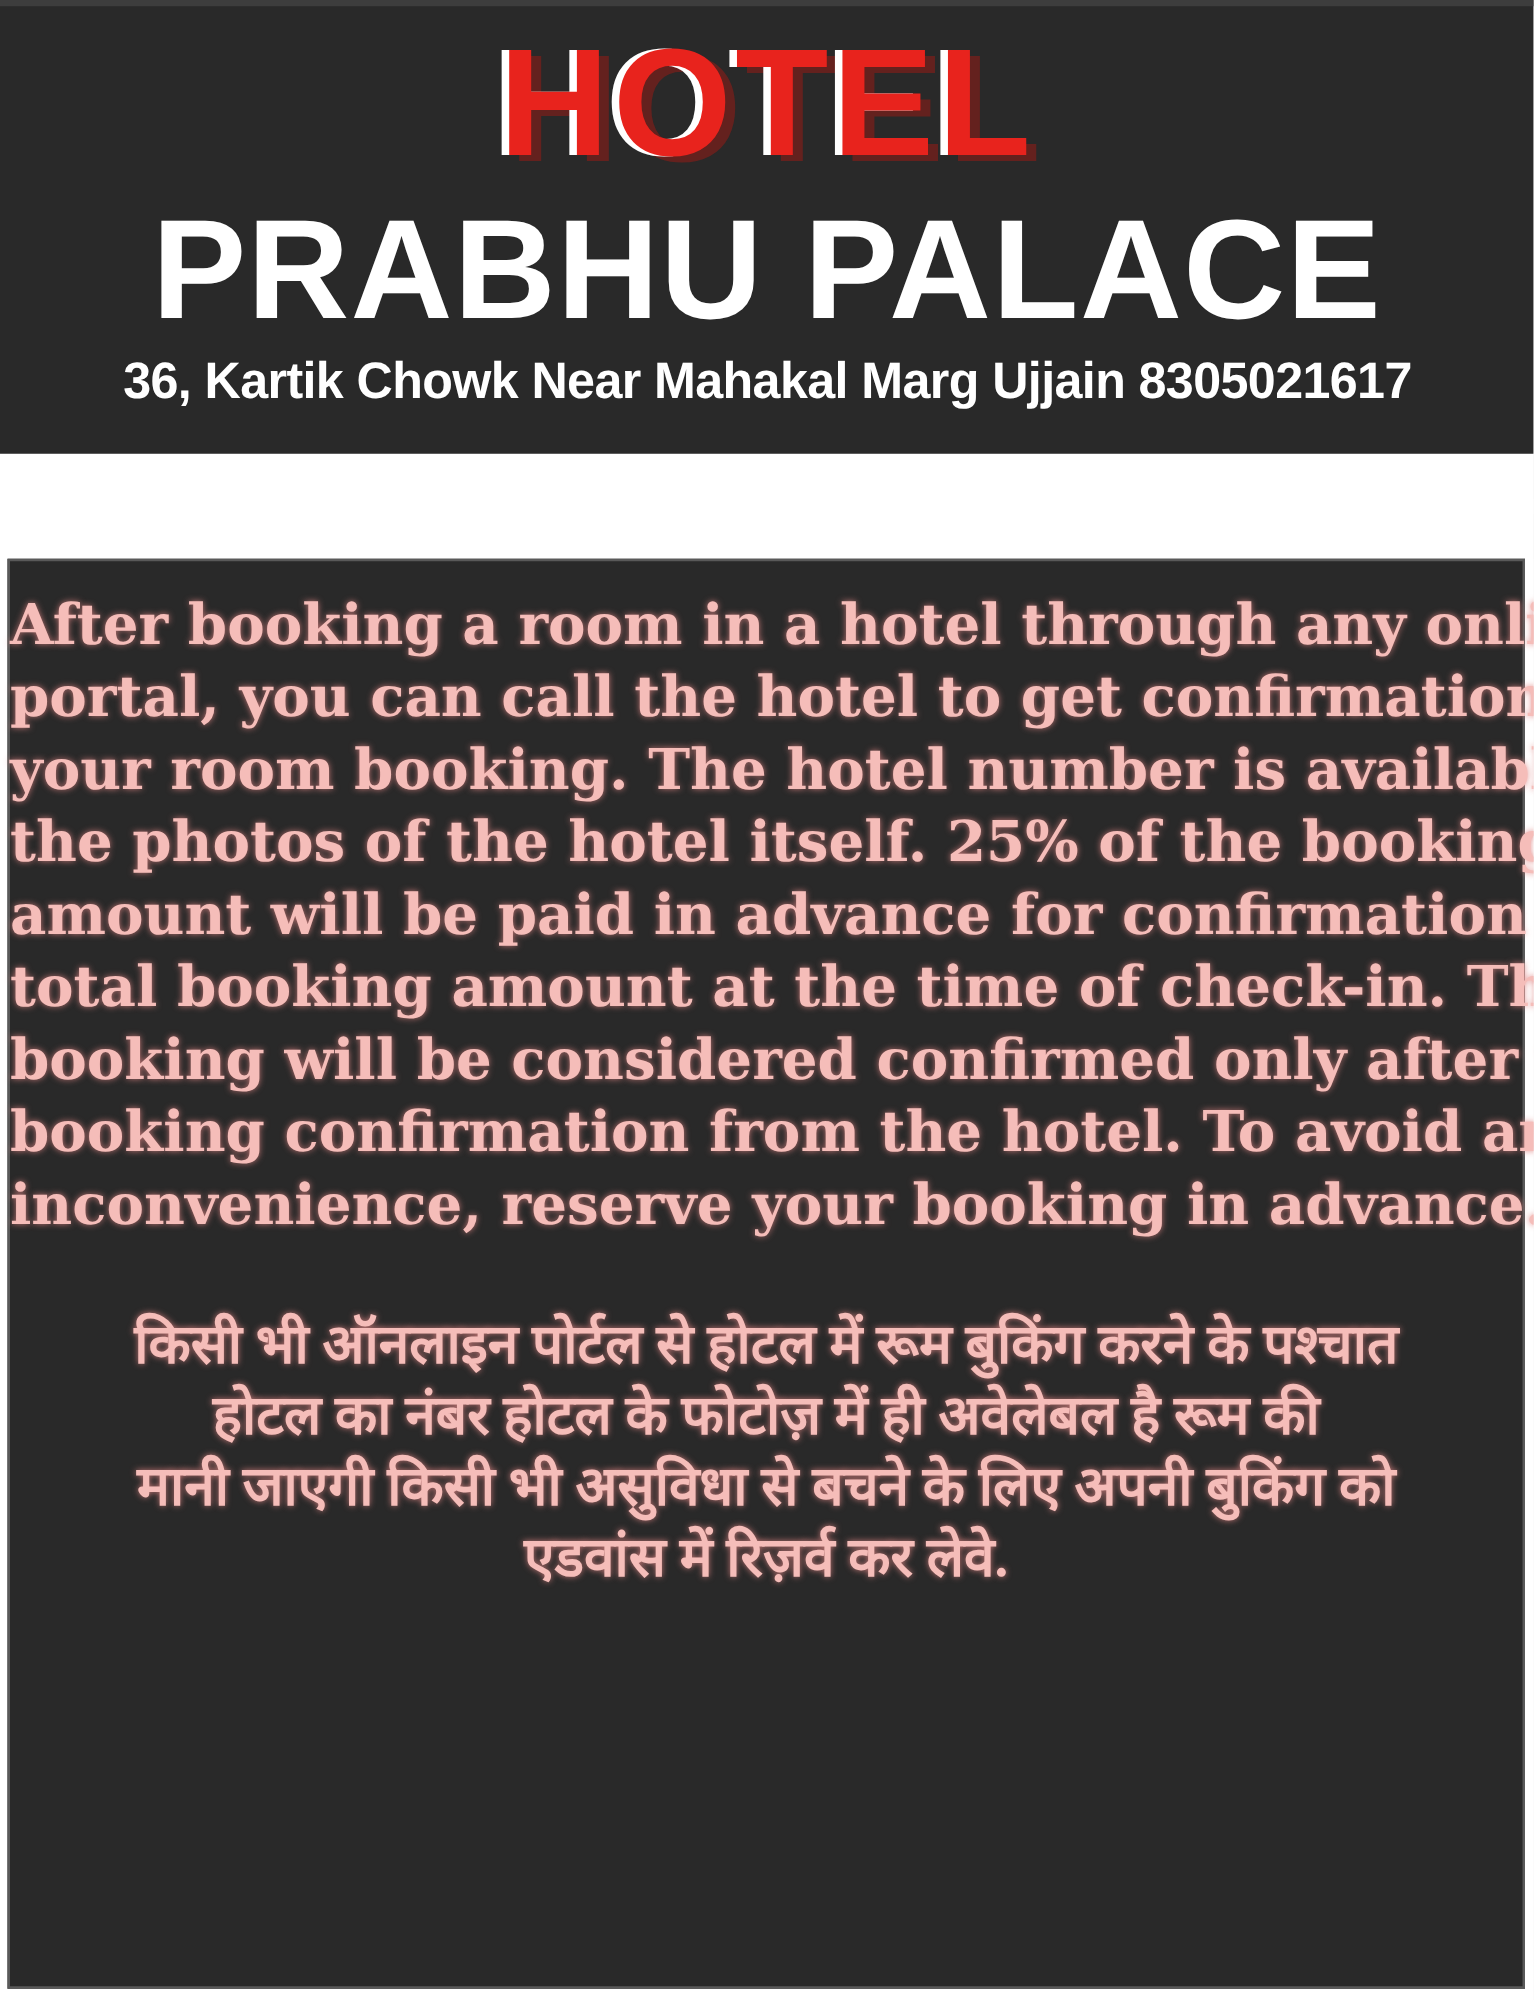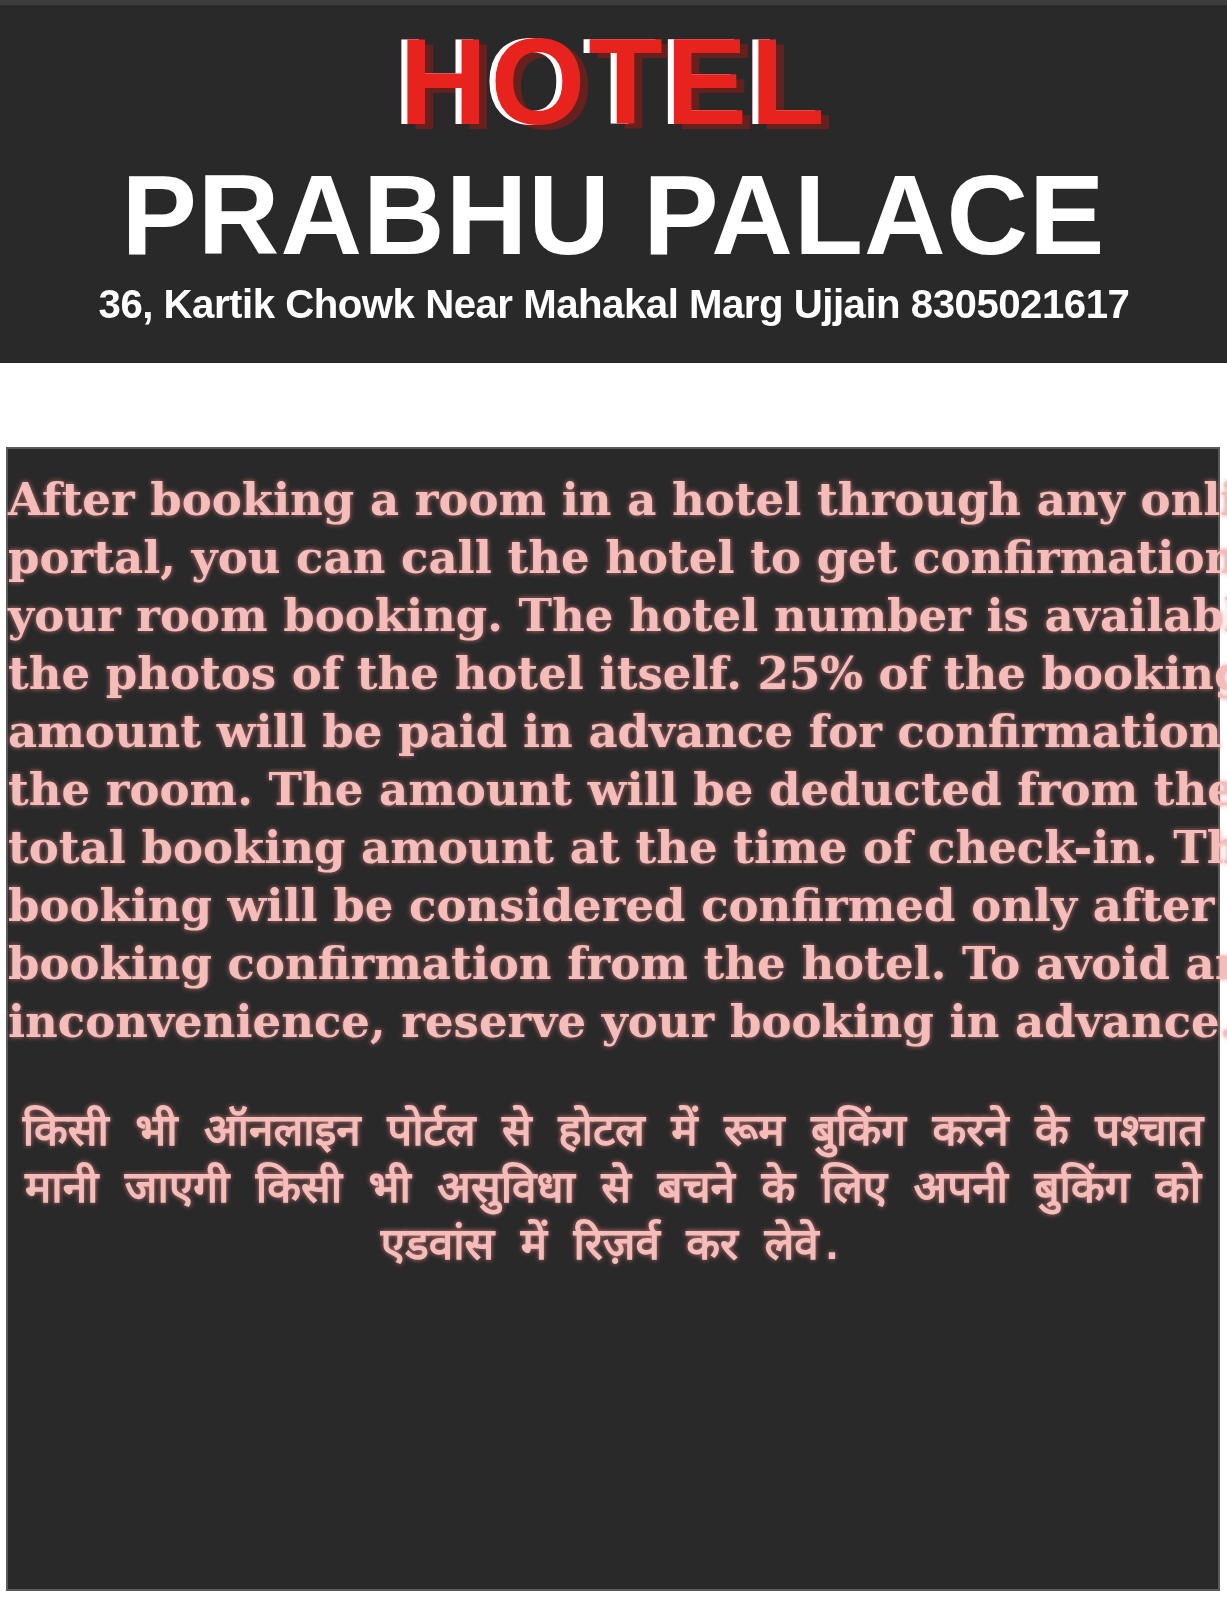--- a/index.html
+++ b/index.html
@@ -90,21 +90,21 @@
     font-size: 45px;
     line-height: 58px;
     color: #f5bdb9;
     text-shadow: 0 0 5px rgba(222, 132, 130, 0.85);
     white-space: nowrap;
   }
   .notice-hindi {
     margin-top: 54px;
   }
   .notice-hindi .text-line {
-    font-family: Liberation Mono, monospace;
+    font-family: Liberation Serif, serif;
     font-weight: 700;
     font-size: 44px;
     line-height: 57px;
     color: #f5bdb9;
     text-shadow: 0 0 5px rgba(222, 132, 130, 0.85);
     white-space: nowrap;
   }
 </style>
 </head>
 <body>
@@ -121,29 +121,29 @@
 
   <div class="panel-wrap">
     <div class="notice-panel">
 
       <div class="notice-english">
         <div class="text-line">After booking a room in a hotel through any online</div>
         <div class="text-line">portal, you can call the hotel to get confirmation of</div>
         <div class="text-line">your room booking. The hotel number is available in</div>
         <div class="text-line">the photos of the hotel itself. 25% of the booking</div>
         <div class="text-line">amount will be paid in advance for confirmation of</div>
-        <div class="text-line">the room. The amount will be deducted from the</div>
         <div class="text-line">total booking amount at the time of check-in. The</div>
         <div class="text-line">booking will be considered confirmed only after the</div>
         <div class="text-line">booking confirmation from the hotel. To avoid any</div>
         <div class="text-line">inconvenience, reserve your booking in advance.</div>
       </div>
 
       <div class="notice-hindi">
         <div class="text-line">किसी भी ऑनलाइन पोर्टल से होटल में रूम बुकिंग करने के पश्चात</div>
+        <div class="text-line">होटल का नंबर होटल के फोटोज़ में ही अवेलेबल है रूम की</div>
         <div class="text-line">मानी जाएगी किसी भी असुविधा से बचने के लिए अपनी बुकिंग को</div>
         <div class="text-line">एडवांस में रिज़र्व कर लेवे.</div>
       </div>
 
     </div>
   </div>
 
 </div>
 
 </body></html>

